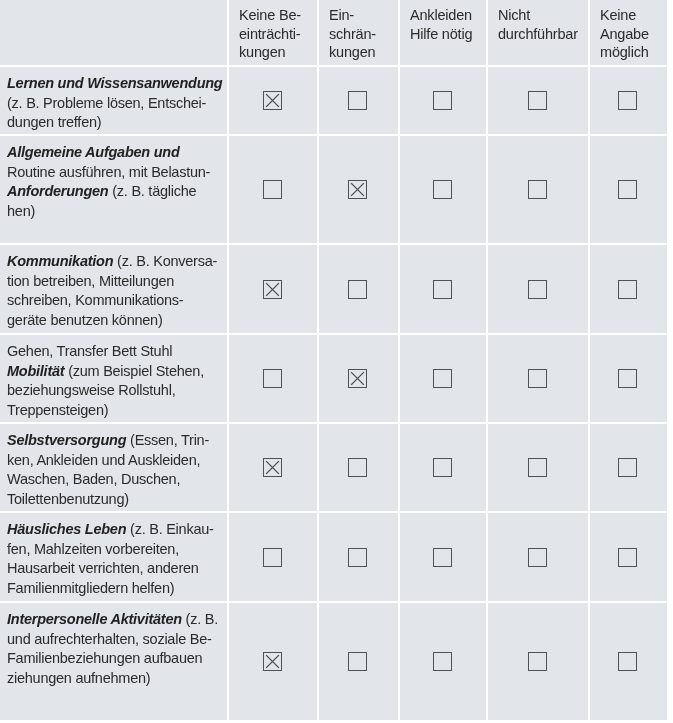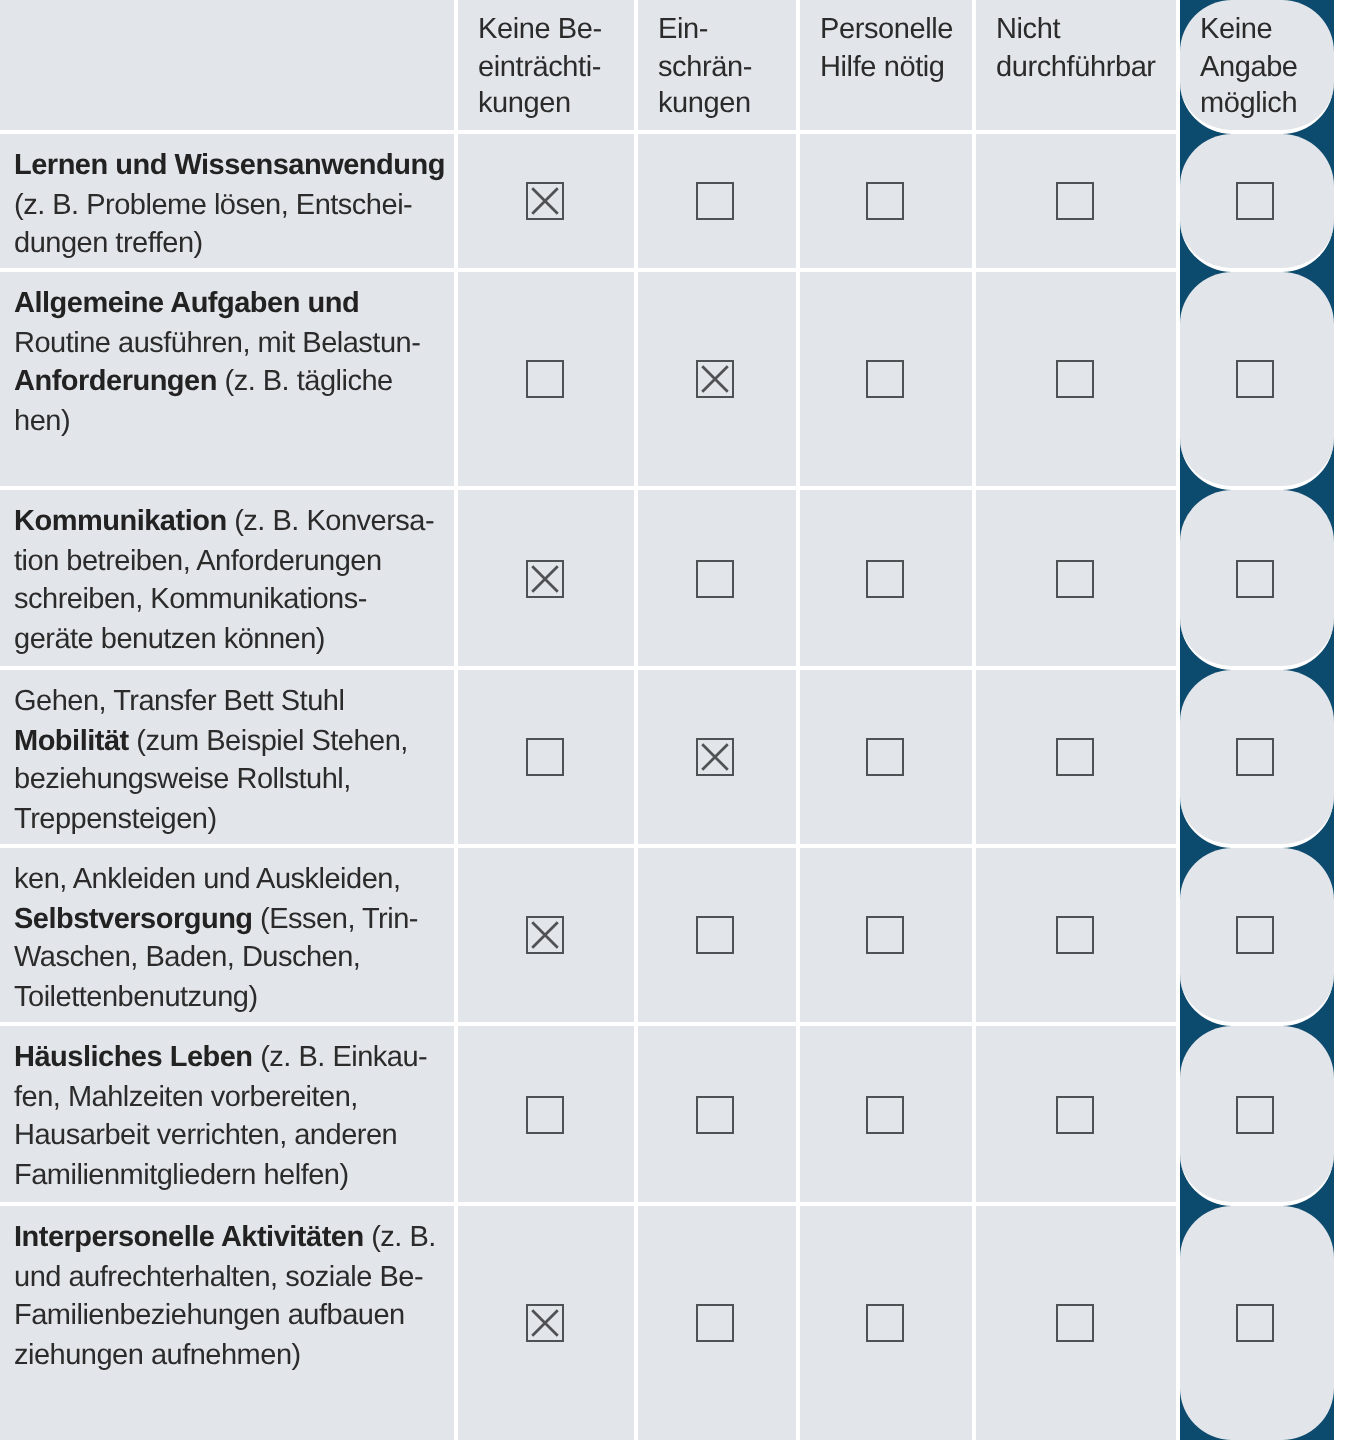--- a/index.html
+++ b/index.html
@@ -28,39 +28,39 @@
       column-gap: 0;
       row-gap: 0;
     }
     .cell {
       background: #e2e5e9;
       box-sizing: border-box;
       border-right: 2px solid #ffffff;
       border-bottom: 2px solid #ffffff;
       position: relative;
     }
-    .cell.last-col { border-right: none; border-radius: 26px; }
+    .cell.last-col { border-right: none; }
     .cell.last-row { border-bottom: none; }
     .hdr {
       font-size: 14.5px;
       line-height: 18.5px;
       padding: 6px 6px 0 10px;
       letter-spacing: -0.2px;
       color: #2b2b2b;
     }
     .hdr span { display: block; white-space: nowrap; }
     .label {
       font-size: 14.5px;
       line-height: 19.5px;
       padding: 7px 6px 0 7px;
       letter-spacing: -0.25px;
       color: #2b2b2b;
     }
     .label .line { display: block; white-space: nowrap; }
-    .label b { font-weight: bold; color: #222; }
+    .label b { font-weight: bold; color: #222; font-style: italic; }
     .box-cell {
       display: flex;
       align-items: center;
       justify-content: center;
     }
     .checkbox {
       width: 19px;
       height: 19px;
       box-sizing: border-box;
       border: 1.6px solid #4f5254;
@@ -88,21 +88,21 @@
     <span>Keine Be-</span>
     <span>einträchti-</span>
     <span>kungen</span>
   </div>
   <div class="cell hdr">
     <span>Ein-</span>
     <span>schrän-</span>
     <span>kungen</span>
   </div>
   <div class="cell hdr">
-    <span>Personelle</span>
+    <span>Ankleiden</span>
     <span>Hilfe nötig</span>
   </div>
   <div class="cell hdr">
     <span>Nicht</span>
     <span>durchführbar</span>
   </div>
   <div class="cell hdr last-col">
     <span>Keine</span>
     <span>Angabe</span>
     <span>möglich</span>
@@ -151,21 +151,21 @@
       <div class="checkbox" role="checkbox" aria-checked="false"></div>
     </div>
     <div class="cell box-cell">
       <div class="checkbox" role="checkbox" aria-checked="false"></div>
     </div>
     <div class="cell box-cell last-col">
       <div class="checkbox" role="checkbox" aria-checked="false"></div>
     </div>
     <div class="cell label">
       <span class="line"><b>Kommunikation</b><span> (z. B. Konversa-</span></span>
-      <span class="line"><b></b><span>tion betreiben, Anforderungen</span></span>
+      <span class="line"><b></b><span>tion betreiben, Mitteilungen</span></span>
       <span class="line"><b></b><span>schreiben, Kommunikations-</span></span>
       <span class="line"><b></b><span>geräte benutzen können)</span></span>
     </div>
     <div class="cell box-cell">
       <div class="checkbox" role="checkbox" aria-checked="true">
         <svg viewBox="0 0 16 16">
           <path d="M2 2 L14 14 M14 2 L2 14" stroke="#4f5254" stroke-width="1.3" fill="none"></path>
         </svg>
       </div>
     </div>
@@ -200,22 +200,22 @@
     <div class="cell box-cell">
       <div class="checkbox" role="checkbox" aria-checked="false"></div>
     </div>
     <div class="cell box-cell">
       <div class="checkbox" role="checkbox" aria-checked="false"></div>
     </div>
     <div class="cell box-cell last-col">
       <div class="checkbox" role="checkbox" aria-checked="false"></div>
     </div>
     <div class="cell label">
+      <span class="line"><b>Selbstversorgung</b><span> (Essen, Trin-</span></span>
       <span class="line"><b></b><span>ken, Ankleiden und Auskleiden,</span></span>
-      <span class="line"><b>Selbstversorgung</b><span> (Essen, Trin-</span></span>
       <span class="line"><b></b><span>Waschen, Baden, Duschen,</span></span>
       <span class="line"><b></b><span>Toilettenbenutzung)</span></span>
     </div>
     <div class="cell box-cell">
       <div class="checkbox" role="checkbox" aria-checked="true">
         <svg viewBox="0 0 16 16">
           <path d="M2 2 L14 14 M14 2 L2 14" stroke="#4f5254" stroke-width="1.3" fill="none"></path>
         </svg>
       </div>
     </div>

